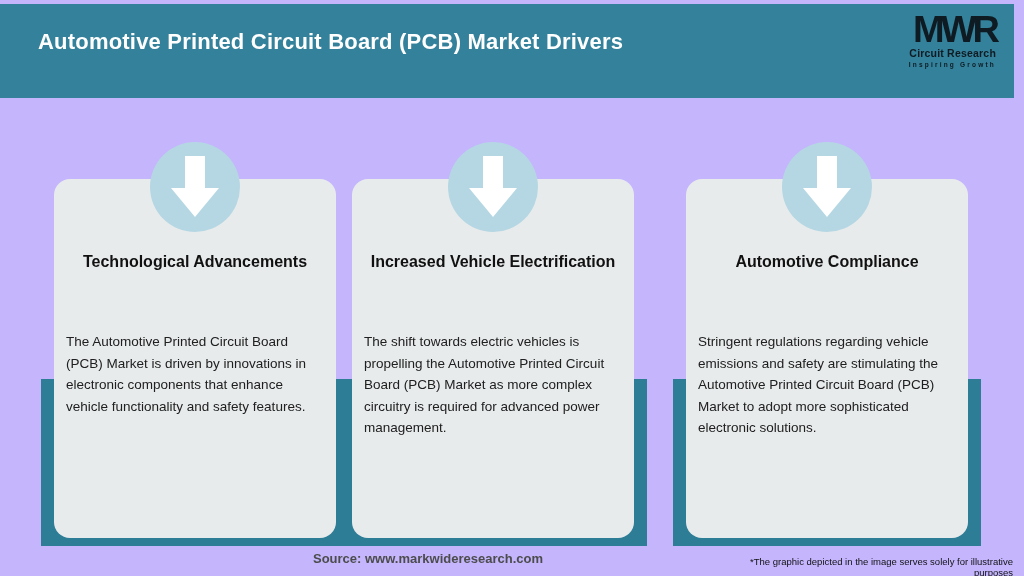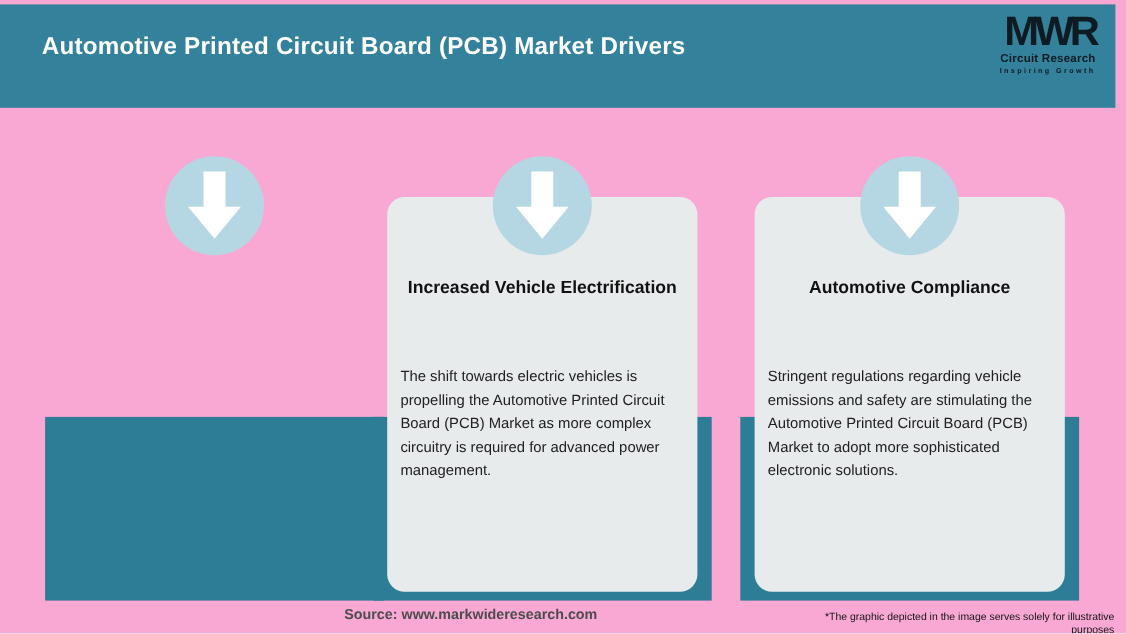--- a/index.html
+++ b/index.html
@@ -1,17 +1,17 @@
 <!DOCTYPE html>
 <html><head>
 <meta charset="utf-8">
 <style>
   html,body{margin:0;padding:0;background:#ffffff;}
   .page{
-    position:relative;width:1024px;height:576px;background:#f9a8d4;
+    position:relative;width:1024px;height:576px;background:#c4b5fd;
     overflow:hidden;font-family:"Liberation Sans",sans-serif;
   }
   
   .header{
     position:absolute;top:4px;left:0;width:1014px;height:94px;
     background:#34819B;
   }
   .page-title{
     position:absolute;left:38px;top:25px;margin:0;
     font-size:22px;font-weight:bold;color:#ffffff;letter-spacing:.2px;
@@ -73,20 +73,24 @@
     <h1 class="page-title">Automotive Printed Circuit Board (PCB) Market Drivers</h1>
     <div class="logo">
       <div class="logo-mark">MWR</div>
       <div class="logo-name">Circuit Research</div>
       <div class="logo-tagline">Inspiring Growth</div>
     </div>
   </div>
 
   <div class="col col-1">
     <div class="band"></div>
+    <div class="card">
+      <h2 class="card-title">Technological Advancements</h2>
+      <p class="card-desc">The Automotive Printed Circuit Board (PCB) Market is driven by innovations in electronic components that enhance vehicle functionality and safety features.</p>
+    </div>
     <div class="circle">
       <svg width="90" height="90" viewBox="0 0 90 90" aria-hidden="true">
         <path d="M35 14 h20 v32 h14 L45 75 21 46 h14 z" fill="#FFFFFF"></path>
       </svg>
     </div>
   </div>
 
   <div class="col col-2">
     <div class="band"></div>
     <div class="card">

